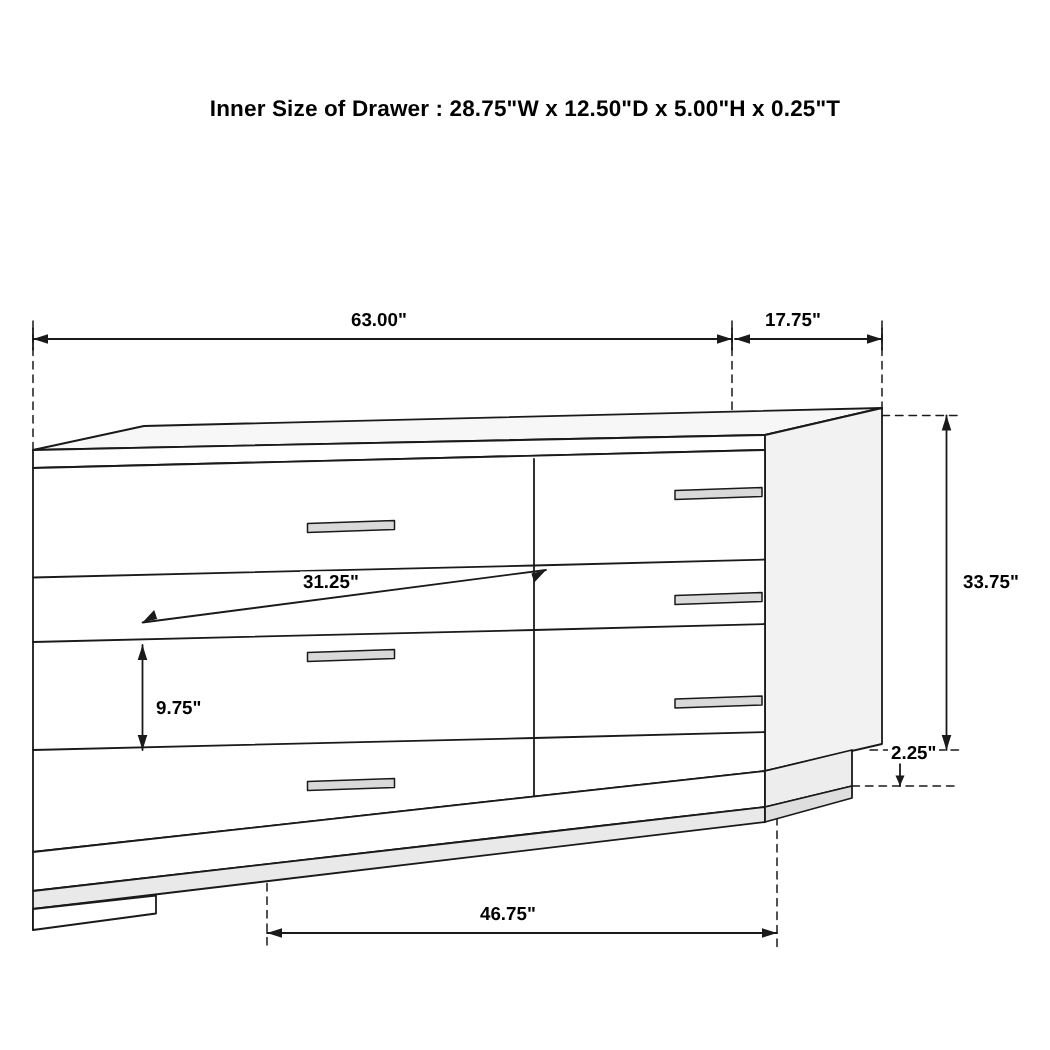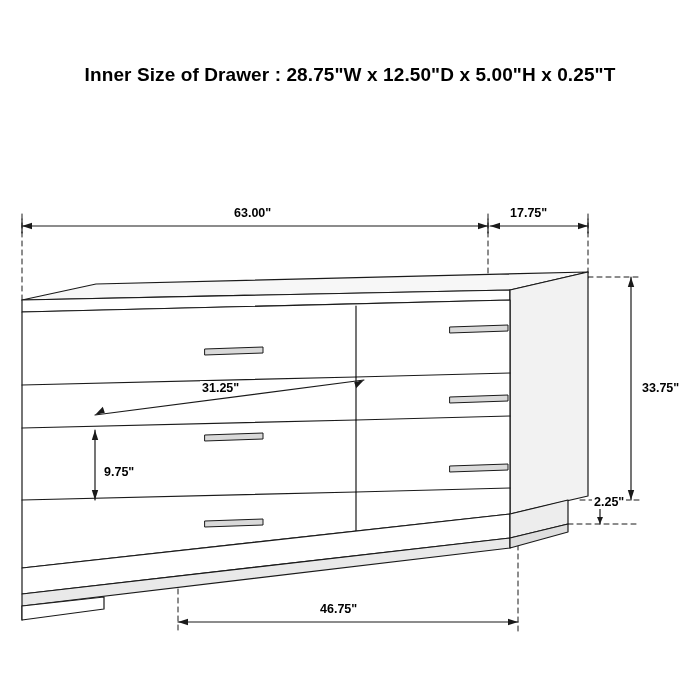--- a/index.html
+++ b/index.html
@@ -20,21 +20,21 @@
     left: 0; top: 0;
     width: 700px;
     height: 700px;
   }
   .title {
     position: absolute;
     left: 0;
     top: 64px;
     width: 700px;
     text-align: center;
-    font-size: 19px;
+    font-size: 15px;
     font-weight: bold;
     letter-spacing: 0.1px;
     color: #000;
   }
   svg.diagram {
     position: absolute;
     left: 0;
     top: 0;
     width: 700px;
     height: 700px;

